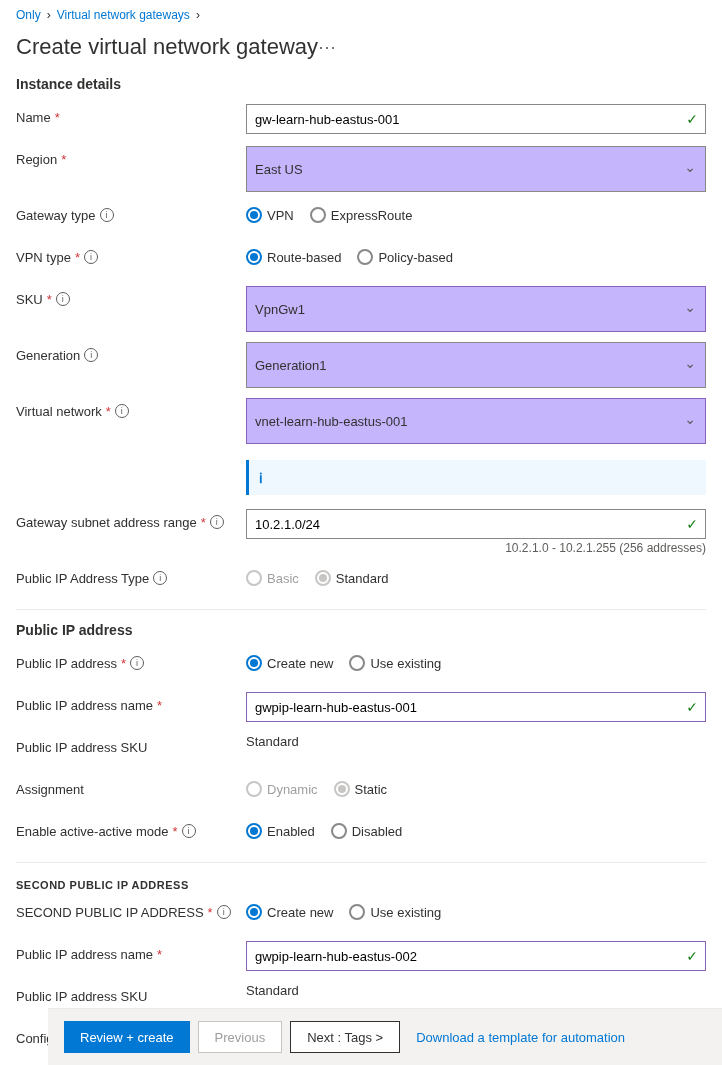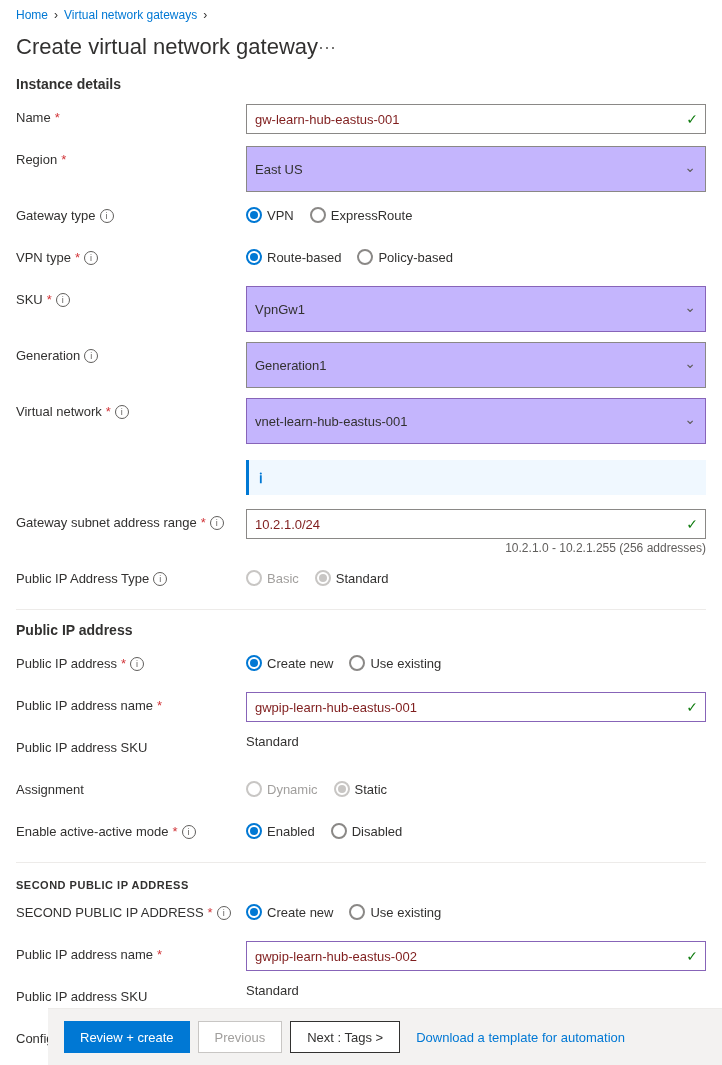--- a/index.html
+++ b/index.html
@@ -11,26 +11,26 @@
     .page-header { display: flex; align-items: center; padding: 4px 16px 16px 16px; }
     .page-title { font-size: 22px; font-weight: 300; color: #323130; }
     .page-menu { color: #605e5c; font-size: 18px; cursor: pointer; }
     
     .content { padding: 0 16px 100px 16px; }
     
     .section-title { font-size: 14px; font-weight: 600; color: #323130; margin-bottom: 12px; }
     .section-sub { font-size: 11px; font-weight: 600; color: #323130; margin: 16px 0 8px 0; letter-spacing: 0.5px; }
     
     .form-row { display: flex; align-items: flex-start; margin-bottom: 10px; min-height: 32px; }
-    .form-label { width: 230px; flex-shrink: 0; display: flex; align-items: center; gap: 4px; padding-top: 6px; font-size: 13px; }
+    .form-label { width: 230px; flex-shrink: 0; display: flex; align-items: flex-start; gap: 4px; padding-top: 6px; font-size: 13px; }
     .required { color: #d13438; }
     .info-icon { width: 14px; height: 14px; border-radius: 50%; border: 1px solid #605e5c; display: inline-flex; align-items: center; justify-content: center; font-size: 9px; color: #605e5c; cursor: pointer; flex-shrink: 0; }
     .form-control { flex: 1; }
     
-    .input-field { width: 100%; height: 30px; border: 1px solid #8a8886; padding: 4px 28px 4px 8px; font-size: 13px; color: #7f1d1d; background: #fff; position: relative; }
+    .input-field { width: 100%; height: 30px; border: 1px solid #8a8886; padding: 4px 28px 4px 8px; font-size: 13px; color: #000000; background: #fff; position: relative; }
     .input-wrapper { position: relative; }
     .input-wrapper .check-icon { position: absolute; right: 8px; top: 50%; transform: translateY(-50%); color: #107c10; font-size: 14px; }
     
     select.select-field { width: 100%; height: 46px; border: 1px solid #8a8886; padding: 4px 8px; font-size: 13px; color: #323130; background: #c4b5fd; appearance: none; cursor: pointer; }
     
     .select-wrapper { position: relative; }
     .select-wrapper::after { content: '⌄'; position: absolute; right: 10px; top: 50%; transform: translateY(-60%); color: #605e5c; pointer-events: none; font-size: 14px; }
     .purple-border { border-color: #8764b8 !important; border-width: 1px !important; }
     
     .radio-group { display: flex; align-items: center; gap: 16px; padding-top: 5px; }
@@ -62,21 +62,21 @@
     
     .disclaimer { font-size: 12px; color: #605e5c; margin-top: 16px; line-height: 1.5; }
     .disclaimer a { color: #0078d4; }
     
     hr.divider { border: none; border-top: 1px solid #edebe9; margin: 12px 0; }
   </style>
 </head>
 <body>
 
 <div class="breadcrumb">
-  <a>Home</a>
+  <a>Only</a>
   <span>›</span>
   <a>Virtual network gateways</a>
   <span>›</span>
 </div>
 
 <div class="page-header">
   <h1 class="page-title">Create virtual network gateway</h1>
   <span class="page-menu">···</span>
 </div>
 

